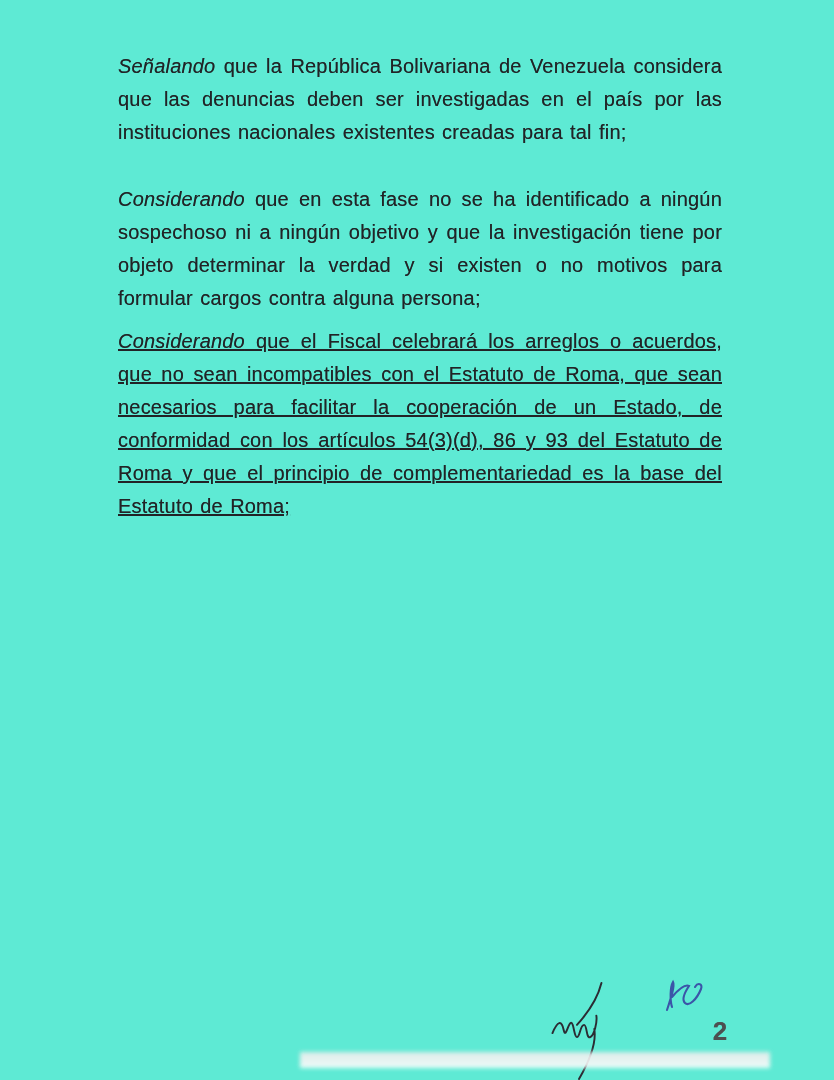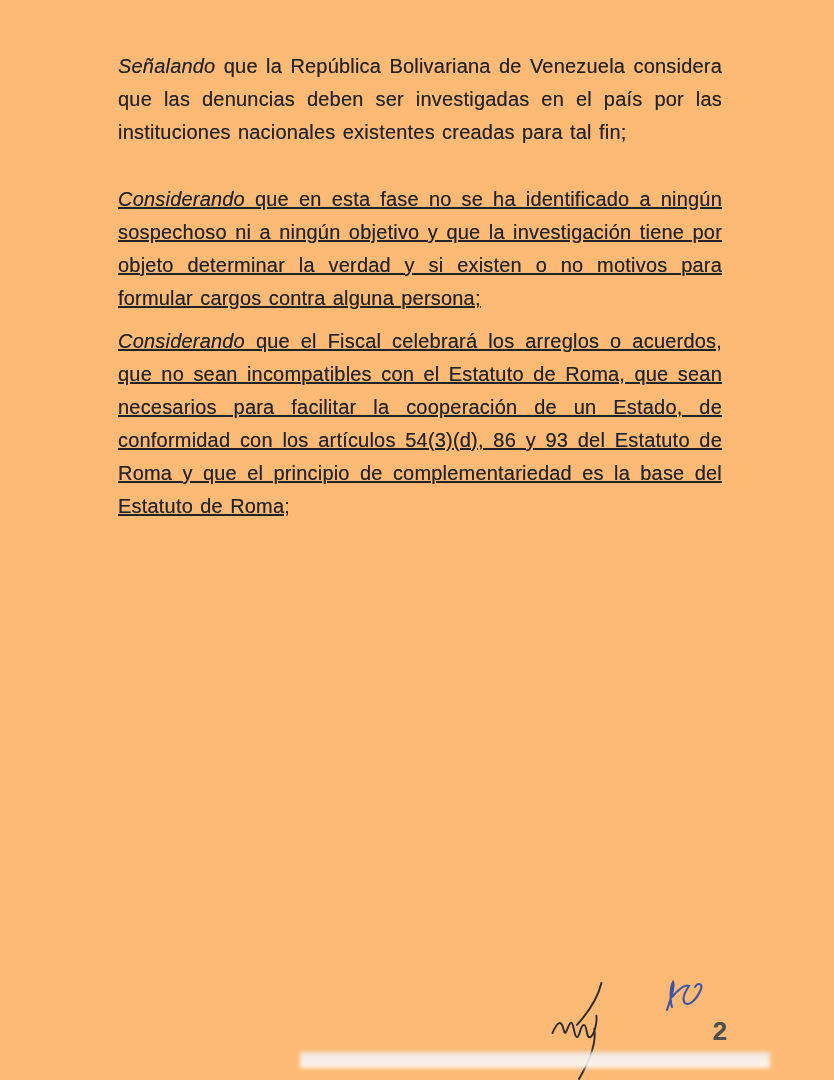--- a/index.html
+++ b/index.html
@@ -1,19 +1,19 @@
 <!DOCTYPE html>
 <html><head>
 <meta charset="utf-8">
 <style>
   html,body{margin:0;padding:0;background:#9a9a9a;}
   .page{
     position:relative;
     width:834px;height:1080px;
-    background:#fdba74;
+    background:#5eead4;
     overflow:hidden;
     font-family:"Liberation Sans","DejaVu Sans",sans-serif;
   }
   .doc{
     position:absolute;
     left:118px;top:50px;
     width:604px;
     color:#222326;
   }
   .doc p{
@@ -23,21 +23,21 @@
     text-align:justify;
     letter-spacing:0.2px;
     word-spacing:1.5px;
     text-shadow:0 0 0.4px rgba(20,20,20,0.55);
   }
   .doc p em{font-style:italic;}
   .gap-lg{margin-bottom:34px !important;}
   .gap-md{margin-bottom:22px !important;}
   .gap-sm{margin-bottom:16px !important;}
   .gap-xs{margin-bottom:14px !important;}
-  .gap-xxs{margin-bottom:10px !important;text-decoration:underline;}
+  .gap-xxs{margin-bottom:10px !important;}
   .gap-none{margin-bottom:0 !important;text-decoration:underline;}
   .sig-black{
     position:absolute;left:538px;top:980px;width:82px;height:102px;
   }
   .sig-blue{
     position:absolute;left:658px;top:978px;width:52px;height:40px;
   }
   .page-number{
     position:absolute;left:700px;top:1016px;width:40px;
     font-size:26px;font-weight:bold;color:#4d4f50;

